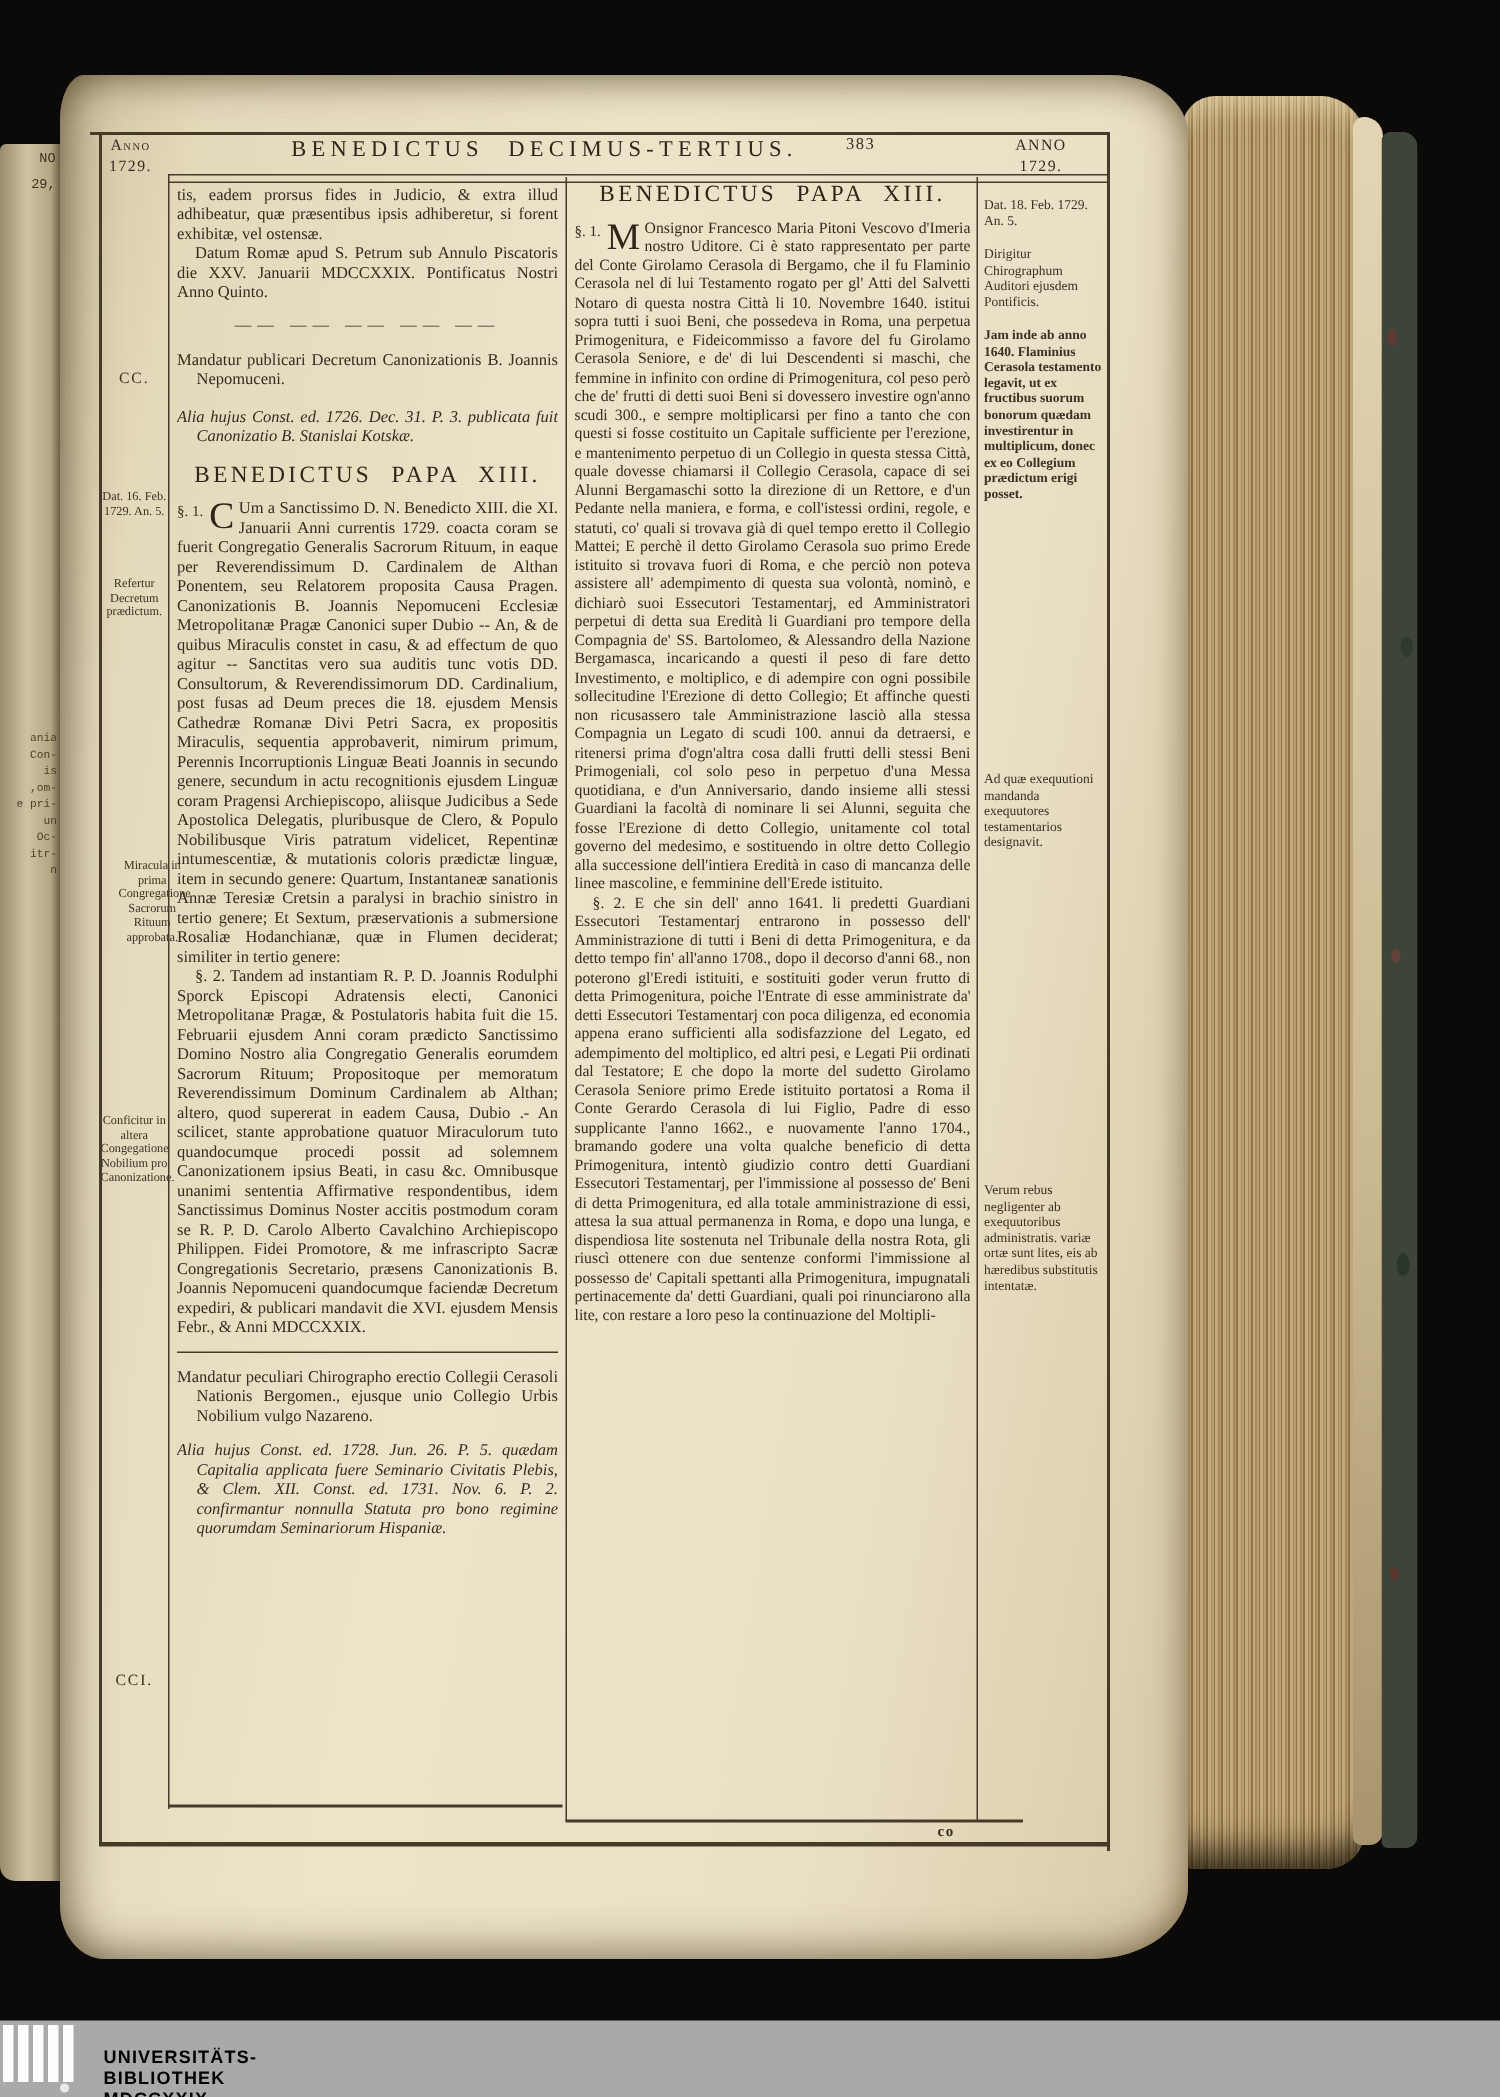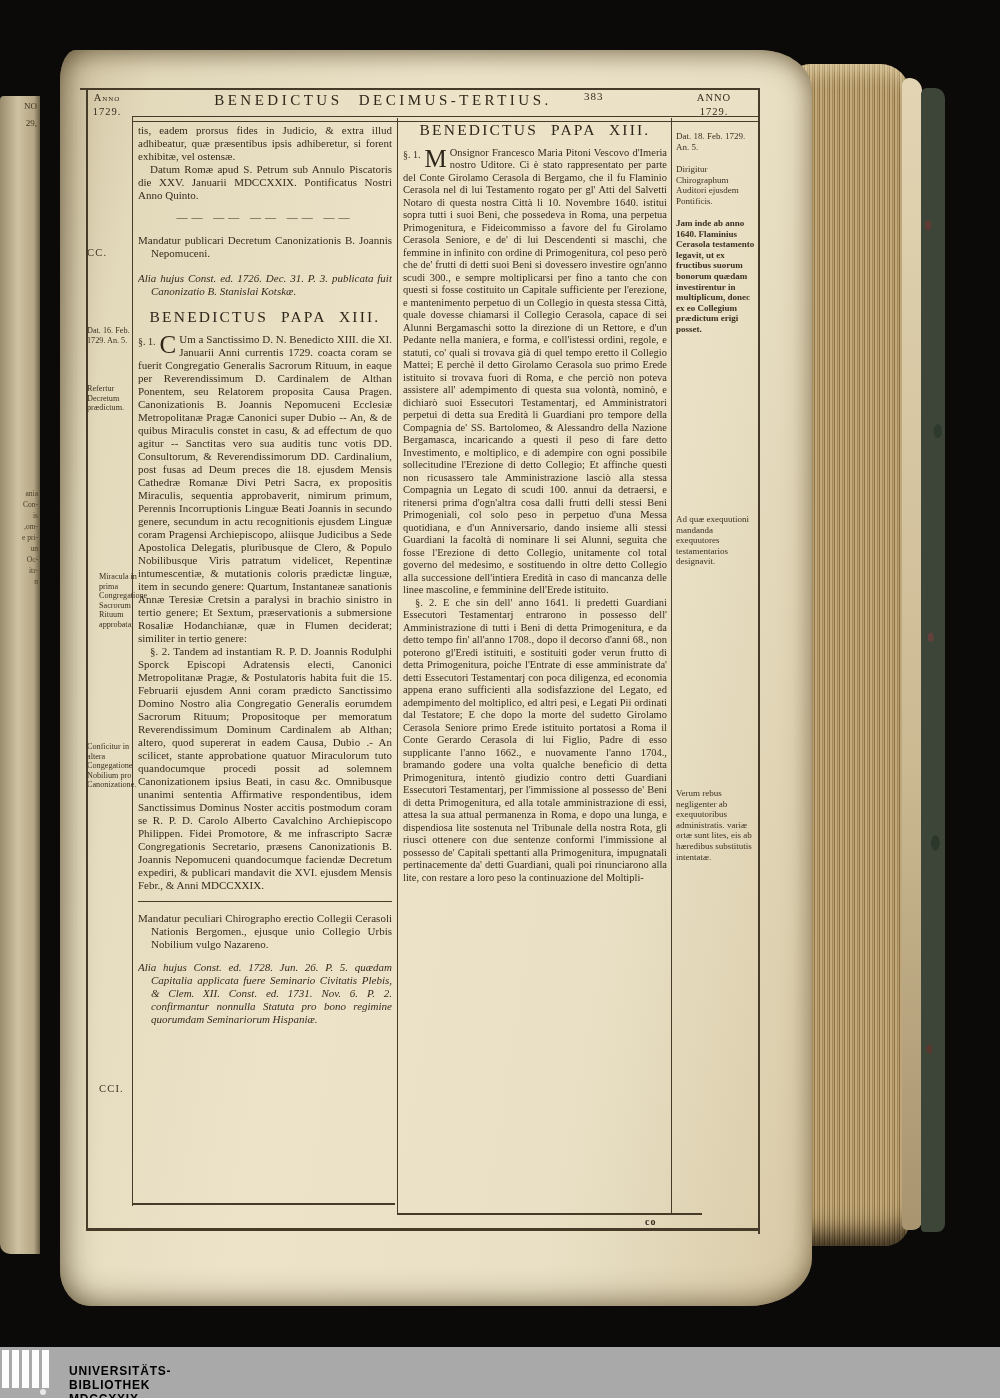--- a/index.html
+++ b/index.html
@@ -2,21 +2,21 @@
 <html><head>
 <meta charset="utf-8">
 <style>
   html,body{margin:0;padding:0;background:#000;}
   .scene{position:relative;width:1000px;height:1398px;background:#0b0a08;overflow:hidden;
          font-family:"Liberation Serif", serif;color:#362c1e;}
 
   
   .facing-sliver{position:absolute;left:0;top:96px;width:40px;height:1158px;
     background:linear-gradient(90deg,#9a8d6e,#cfc2a2 45%,#b4a684 85%,#6b5f46);
-    border-radius:4px 0 0 10px;}
+    border-radius:4px 0 0 10px;font-family:Liberation Mono, monospace;}
   .facing-frag-top{position:absolute;right:3px;top:2px;text-align:right;font-size:9px;line-height:17px;color:#3d3322;}
   .facing-frags{position:absolute;right:2px;top:392px;text-align:right;font-size:7.5px;line-height:11px;color:#4a3e2a;}
 
   .fore-edge{position:absolute;left:788px;top:64px;width:122px;height:1182px;
     background:repeating-linear-gradient(90deg,#b89e70 0 1px,#8f7446 1px 2px,#c3ab7d 2px 4px,#a68a58 4px 5px);
     border-radius:22px 30px 26px 8px;
     box-shadow:inset 0 20px 18px -12px rgba(240,228,190,.55), inset 0 -26px 24px -14px rgba(20,14,6,.8);}
   .edge-pale{position:absolute;left:902px;top:78px;width:20px;height:1152px;
     background:linear-gradient(#e3d5b4,#cbb992 60%,#a8956f);border-radius:8px 14px 10px 6px;}
   .marble-edge{position:absolute;left:921px;top:88px;width:24px;height:1144px;border-radius:6px 10px 8px 4px;
@@ -27,21 +27,21 @@
       radial-gradient(10px 18px at 60% 66%, #2c372b 0 40%, transparent 46%),
       radial-gradient(8px 12px at 35% 84%, #59392f 0 35%, transparent 42%),
       #3c4537;}
 
   .page{position:absolute;left:40px;top:50px;width:752px;height:1256px;
     border-radius:16px 52px 64px 30px / 30px 40px 48px 36px;
     background:linear-gradient(100deg,#cfc2a0 0%,#e3d9bb 10%,#ece3c9 40%,#e9e0c5 72%,#d8c9a6 100%);
     box-shadow:inset 20px 0 30px -14px rgba(60,45,22,.5),
                inset -16px 0 26px -14px rgba(95,75,42,.5),
                inset 0 18px 26px -14px rgba(80,62,32,.5),
-               inset 0 -22px 30px -16px rgba(80,62,32,.45);margin-left:20px;}
+               inset 0 -22px 30px -16px rgba(80,62,32,.45);}
 
   
   .rule{position:absolute;background:#463a28;}
   .h-rule-top{left:20px;top:38px;width:680px;height:2.4px;}
   .dbl-rule-a{left:72px;top:66px;width:628px;height:1.4px;}
   .dbl-rule-b{left:72px;top:70.5px;width:628px;height:1.4px;}
   .v-outer-l{left:26px;top:38px;width:1.6px;height:1142px;}
   .v-outer-r{left:698px;top:38px;width:1.8px;height:1146px;}
   .v1{left:72px;top:66px;width:1.4px;height:1090px;}
   .v2{left:337px;top:68px;width:1.4px;height:1096px;}
@@ -67,21 +67,21 @@
   .hang{padding-left:13px;text-indent:-13px;}
   .it{font-style:italic;} .mt10{margin-top:10px;} .mt12{margin-top:12px;}
   .sep-dashes{margin:9px 0 3px 0;text-align:center;letter-spacing:4px;white-space:nowrap;overflow:hidden;color:#3c3222;}
   .papa-head{margin-top:12px;text-align:center;font-size:15.5px;letter-spacing:2.2px;word-spacing:7px;color:#2f261a;}
   .inner-rule{border-top:1.6px solid #463a28;margin:9px 0 0 0;height:0;}
   .slabel{float:left;font-size:10px;margin:2px 4px 0 0;}
   .dropcap{float:left;font-size:25px;line-height:23px;margin:0 3px 0 0;color:#2f261a;}
 
   
   .mnote{position:absolute;color:#3b3122;}
-  .mnote-l{left:27px;width:45px;text-align:left;font-size:8.2px;line-height:9.6px;}
+  .mnote-l{left:27px;width:45px;text-align:center;font-size:8.2px;line-height:9.6px;}
   .mnote-r{left:616px;width:82px;text-align:left;font-size:9px;line-height:10.6px;}
   .roman-no{font-size:10.5px;letter-spacing:1.2px;}
 
   .catchword{position:absolute;left:585px;top:1166px;width:24px;font-size:10px;letter-spacing:1px;font-weight:bold;color:#362c1e;}
 
   
   .gray-band{position:absolute;left:0;top:1347px;width:1000px;height:51px;background:#a9a9a9;}
   .logo-bars{position:absolute;left:2px;top:3px;display:flex;gap:3px;height:40px;}
   .logo-bars .bar{width:7px;height:38px;background:#fdfdfd;}
   .logo-dot{position:absolute;left:40px;top:42px;width:6px;height:6px;border-radius:50%;background:#e9e9e9;}
@@ -138,21 +138,21 @@
     <div class="h-anno h-anno-r">
       <div>ANNO</div>
       <div>1729.</div>
     </div>
 
     <div class="mnote mnote-l roman-no" style="top:198px;">CC.</div>
     <div class="mnote mnote-l" style="top:276px;">Dat. 16. Feb. 1729. An. 5.</div>
     <div class="mnote mnote-l" style="top:334px;">Refertur Decretum prædictum.</div>
     <div class="mnote mnote-l" style="top:522px;padding-left:12px;">Miracula in prima Congregatione Sacrorum Rituum approbata.</div>
     <div class="mnote mnote-l" style="top:692px;">Conficitur in altera Congegatione Nobilium pro Canonizatione.</div>
-    <div class="mnote mnote-l roman-no" style="top:1034px;padding-left:12px;">CCI.</div>
+    <div class="mnote mnote-l roman-no" style="top:1066px;">CCI.</div>
 
     <div class="mnote mnote-r" style="top:81px;">Dat. 18. Feb. 1729. An. 5.</div>
     <div class="mnote mnote-r" style="top:114px;">Dirigitur Chirographum Auditori ejusdem Pontificis.</div>
     <div class="mnote mnote-r" style="top:168px;font-weight:bold;">Jam inde ab anno 1640. Flaminius Cerasola testamento legavit, ut ex fructibus suorum bonorum quædam investirentur in multiplicum, donec ex eo Collegium prædictum erigi posset.</div>
     <div class="mnote mnote-r" style="top:464px;">Ad quæ exequutioni mandanda exequutores testamentarios designavit.</div>
     <div class="mnote mnote-r" style="top:738px;">Verum rebus negligenter ab exequutoribus administratis. variæ ortæ sunt lites, eis ab hæredibus substitutis intentatæ.</div>
 
     <div class="col col-left">
       <p class="para">tis, eadem prorsus fides in Judicio, &amp; extra illud adhibeatur, quæ præsentibus ipsis adhiberetur, si forent exhibitæ, vel ostensæ.</p>
       <p class="para indent">Datum Romæ apud S. Petrum sub Annulo Piscatoris die XXV. Januarii MDCCXXIX. Pontificatus Nostri Anno Quinto.</p>

